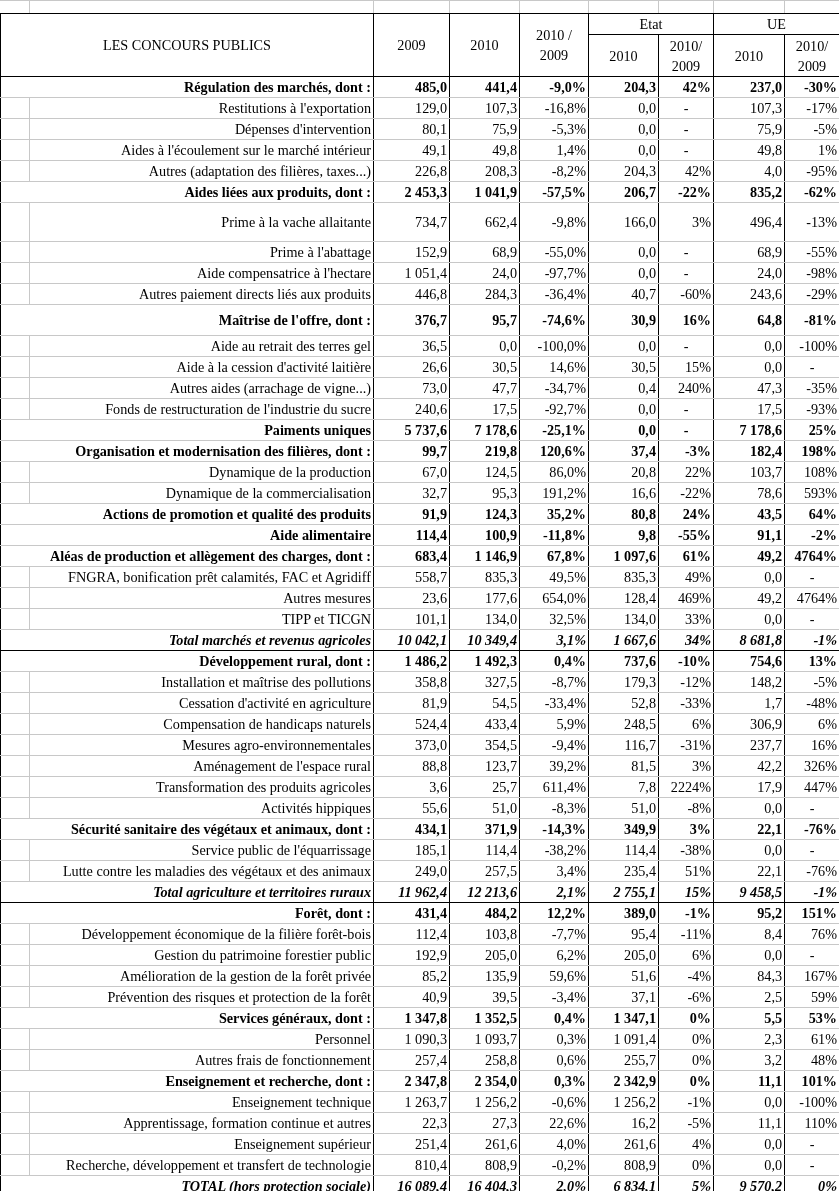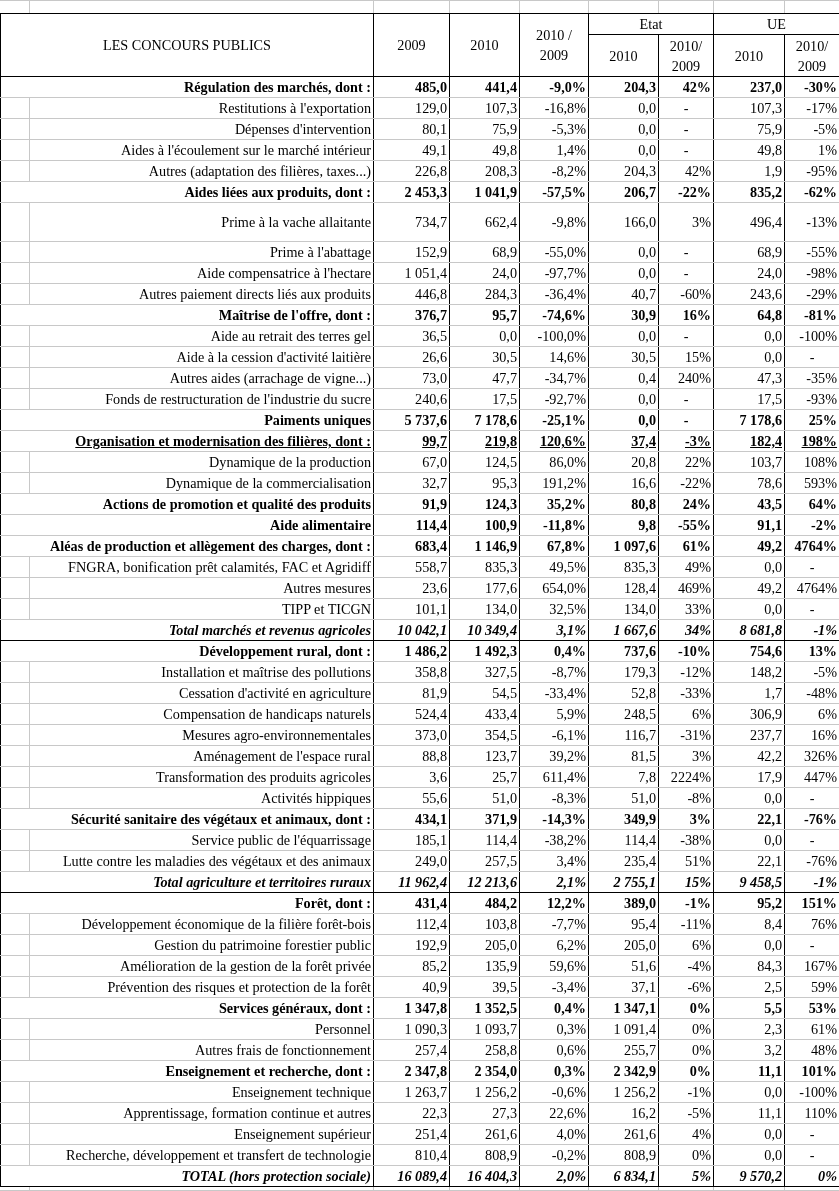--- a/index.html
+++ b/index.html
@@ -126,21 +126,21 @@
         <td>1%</td>
       </tr>
       <tr class="sub" style="height: 21px;">
         <td class="ind"></td>
         <td class="lab sublab">Autres (adaptation des filières, taxes...)</td>
         <td>226,8</td>
         <td>208,3</td>
         <td>-8,2%</td>
         <td>204,3</td>
         <td>42%</td>
-        <td>1,9</td>
+        <td>4,0</td>
         <td>-95%</td>
       </tr>
       <tr class="sec" style="height: 21px;">
         <td class="lab" colspan="2">Aides liées aux produits, dont :</td>
         <td>2 453,3</td>
         <td>1 041,9</td>
         <td>-57,5%</td>
         <td>206,7</td>
         <td>-22%</td>
         <td>835,2</td>
@@ -183,21 +183,21 @@
         <td class="ind"></td>
         <td class="lab sublab">Autres paiement directs liés aux produits</td>
         <td>446,8</td>
         <td>284,3</td>
         <td>-36,4%</td>
         <td>40,7</td>
         <td>-60%</td>
         <td>243,6</td>
         <td>-29%</td>
       </tr>
-      <tr class="sec" style="height: 21px; margin-left: 8px;">
+      <tr class="sec" style="height: 31px; margin-left: 8px;">
         <td class="lab" colspan="2">Maîtrise de l'offre, dont :</td>
         <td>376,7</td>
         <td>95,7</td>
         <td>-74,6%</td>
         <td>30,9</td>
         <td>16%</td>
         <td>64,8</td>
         <td>-81%</td>
       </tr>
       <tr class="sub" style="height: 21px;">
@@ -247,21 +247,21 @@
       <tr class="sec" style="height: 21px;">
         <td class="lab" colspan="2">Paiments uniques</td>
         <td>5 737,6</td>
         <td>7 178,6</td>
         <td>-25,1%</td>
         <td>0,0</td>
         <td class="dash">-</td>
         <td>7 178,6</td>
         <td>25%</td>
       </tr>
-      <tr class="sec" style="height: 21px; text-decoration: underline;">
+      <tr class="sec" style="height: 21px;">
         <td class="lab" colspan="2">Organisation et modernisation des filières, dont :</td>
         <td>99,7</td>
         <td>219,8</td>
         <td>120,6%</td>
         <td>37,4</td>
         <td>-3%</td>
         <td>182,4</td>
         <td>198%</td>
       </tr>
       <tr class="sub" style="height: 21px;">
@@ -400,21 +400,21 @@
         <td>248,5</td>
         <td>6%</td>
         <td>306,9</td>
         <td>6%</td>
       </tr>
       <tr class="sub" style="height: 21px;">
         <td class="ind"></td>
         <td class="lab sublab">Mesures agro-environnementales</td>
         <td>373,0</td>
         <td>354,5</td>
-        <td>-6,1%</td>
+        <td>-9,4%</td>
         <td>116,7</td>
         <td>-31%</td>
         <td>237,7</td>
         <td>16%</td>
       </tr>
       <tr class="sub" style="height: 21px;">
         <td class="ind"></td>
         <td class="lab sublab">Aménagement de l'espace rural</td>
         <td>88,8</td>
         <td>123,7</td>

